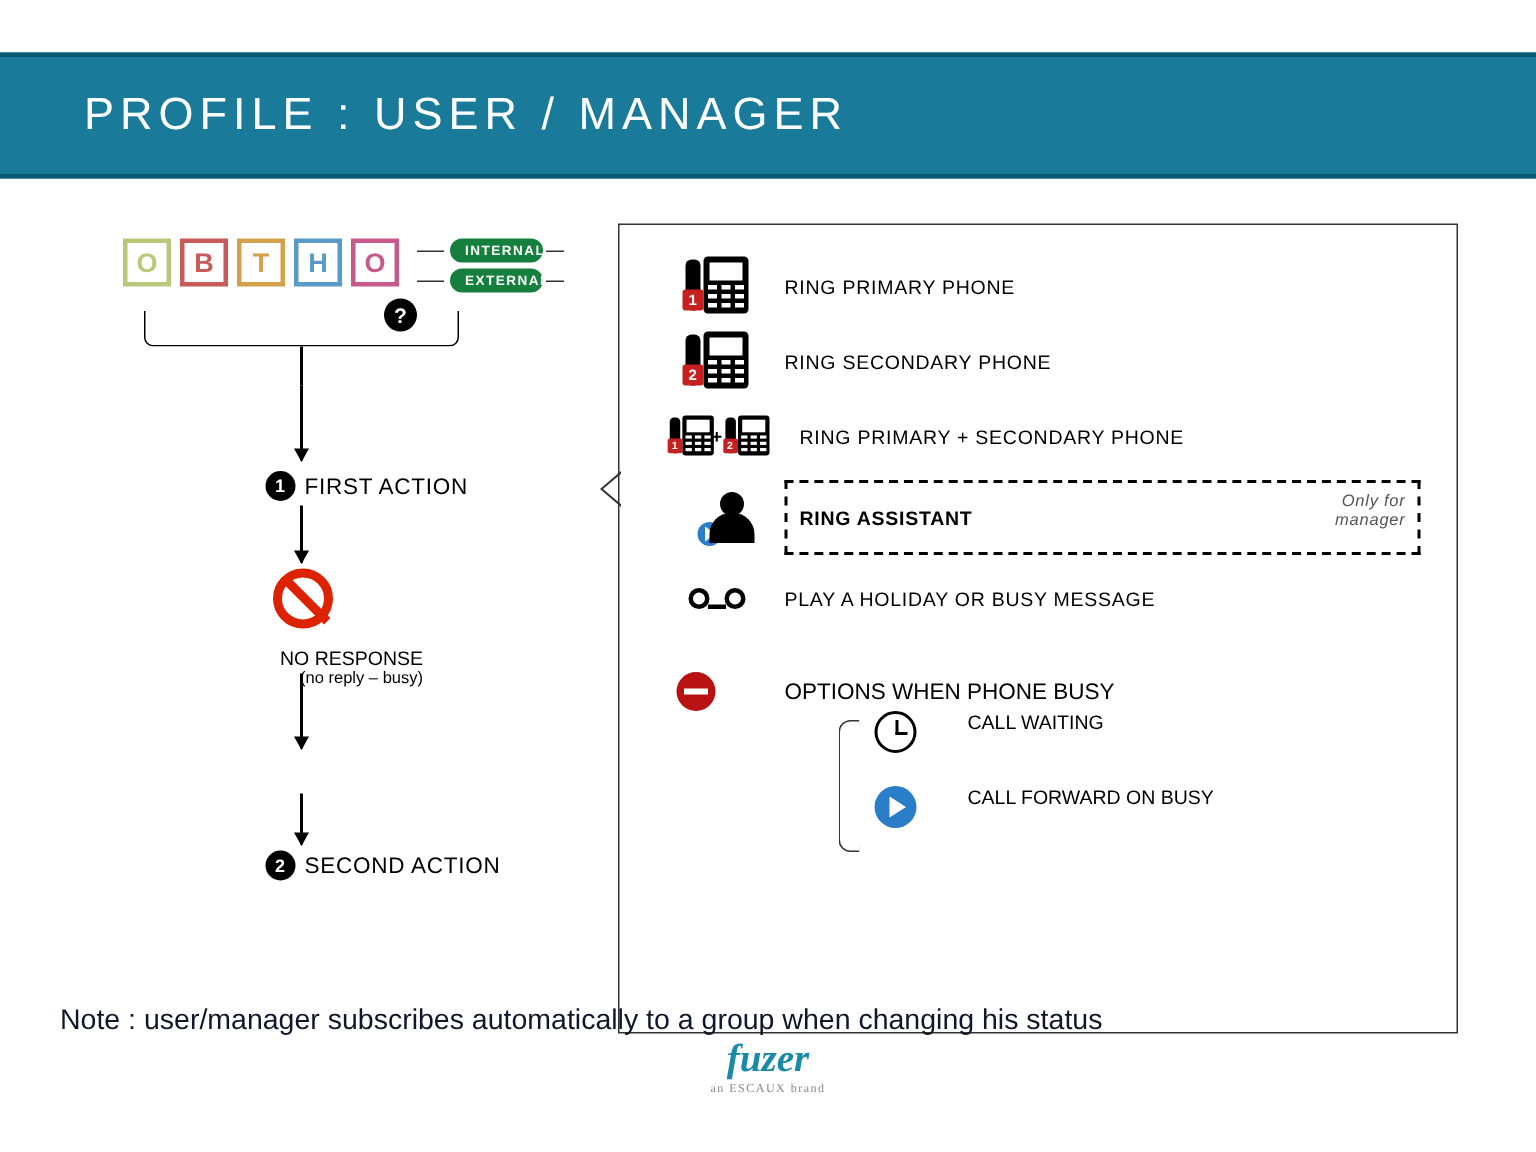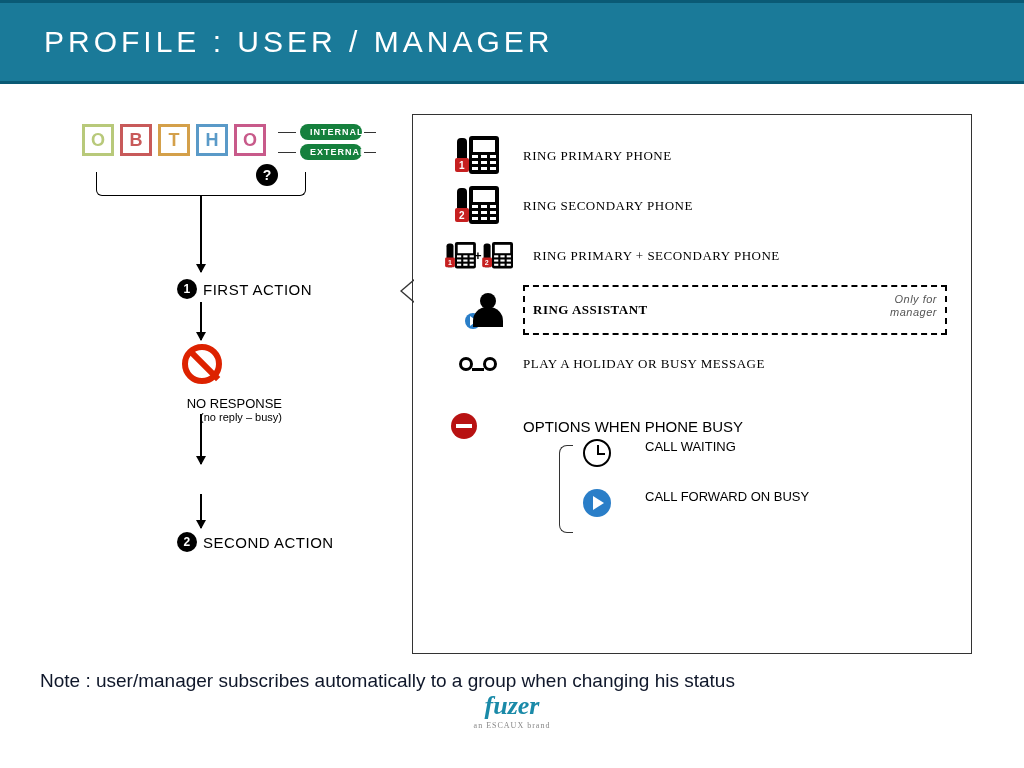--- a/index.html
+++ b/index.html
@@ -1,17 +1,17 @@
 <!DOCTYPE html>
 <html><head>
 <meta charset="utf-8">
 <style>
   * { box-sizing: border-box; margin: 0; padding: 0; }
   body { width: 1024px; height: 768px; background: #fff; font-family: Arial, sans-serif; position: relative; overflow: hidden; }
-  .header { background: #1a7a99; color: #fff; padding: 22px 44px; font-size: 30px; letter-spacing: 4px; font-family: "Trebuchet MS", sans-serif; text-transform: uppercase; border-top: 3px solid #0a5a75; border-bottom: 3px solid #0a5a75; }
+  .header { background: #1a7a99; color: #fff; padding: 22px 56px; font-size: 30px; letter-spacing: 4px; font-family: "Trebuchet MS", sans-serif; text-transform: uppercase; border-top: 3px solid #0a5a75; border-bottom: 3px solid #0a5a75; margin-top: 35px; }
   .stage { position: relative; width: 100%; height: 640px; }
 
   
   .tiles { position: absolute; left: 82px; top: 40px; display: flex; gap: 6px; }
   .tile { width: 32px; height: 32px; border: 3px solid; display: flex; align-items: center; justify-content: center; font-weight: bold; font-size: 18px; background: #fff; }
   .t-o1 { border-color: #b8c97a; color: #b8c97a; }
   .t-b  { border-color: #c85a5a; color: #c85a5a; }
   .t-t  { border-color: #d4a04a; color: #d4a04a; }
   .t-h  { border-color: #5a9ac8; color: #5a9ac8; }
   .t-o2 { border-color: #c85a8a; color: #c85a8a; }
@@ -46,21 +46,21 @@
 
   
   .panel { position: absolute; left: 412px; top: 30px; width: 560px; height: 540px; border: 1.5px solid #333; }
   .callout { position: absolute; left: 400px; top: 195px; width: 14px; height: 24px; }
   .callout::before { content: ""; position: absolute; left: 0; top: 0; border-top: 12px solid transparent; border-bottom: 12px solid transparent; border-right: 14px solid #333; }
   .callout::after { content: ""; position: absolute; left: 2px; top: 1px; border-top: 11px solid transparent; border-bottom: 11px solid transparent; border-right: 13px solid #fff; }
 
   .panel-inner { padding: 16px 24px 10px 110px; position: relative; height: 100%; }
   .row { display: flex; align-items: center; min-height: 50px; font-size: 13px; letter-spacing: 0.5px; }
   .icon-cell { width: 70px; display: flex; align-items: center; justify-content: center; margin-left: -80px; margin-right: 10px; }
-  .row .lab { flex: 1; font-family: Liberation Serif, serif; }
+  .row .lab { flex: 1; }
 
   .phone { position: relative; width: 42px; height: 40px; }
   .phone .body { position: absolute; left: 12px; top: 0; width: 30px; height: 38px; background: #000; border-radius: 3px; }
   .phone .screen { position: absolute; left: 16px; top: 4px; width: 22px; height: 12px; background: #fff; }
   .phone .keys { position: absolute; left: 15px; top: 19px; width: 24px; height: 16px;
       background:
        linear-gradient(#fff,#fff) 0 0/6px 3px no-repeat,
        linear-gradient(#fff,#fff) 9px 0/6px 3px no-repeat,
        linear-gradient(#fff,#fff) 18px 0/6px 3px no-repeat,
        linear-gradient(#fff,#fff) 0 6px/6px 3px no-repeat,

